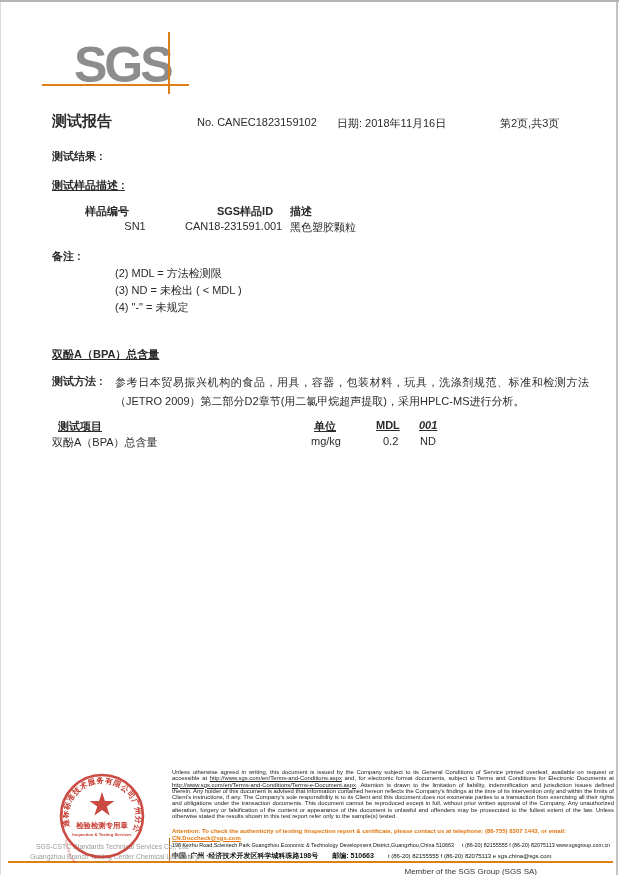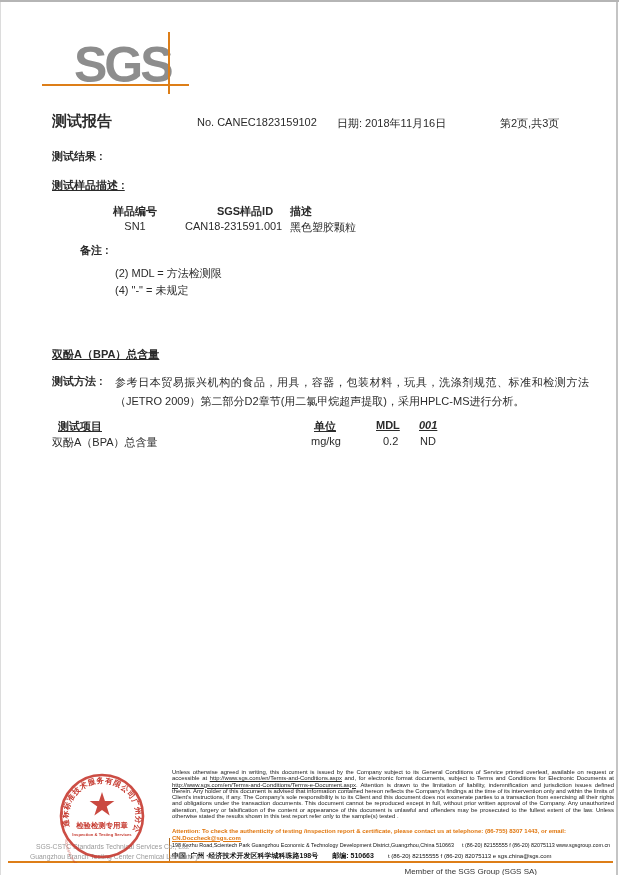--- a/index.html
+++ b/index.html
@@ -18,27 +18,27 @@
   
   .doc-title{left:52px;top:110px;font-size:15px;font-weight:700;}
   .report-no{left:197px;top:114px;font-size:11px;}
   .report-date{left:337px;top:114px;font-size:11px;}
   .report-pages{left:489px;top:114px;font-size:11px;margin-left:11px;}
   
   .lbl{font-size:11px;font-weight:700;}
   .results-label{left:52px;top:147px;}
   .sample-desc-label{left:52px;top:176px;text-decoration:underline;}
   
-  .st-h1{left:85px;top:202px;width:100px;text-align:center;font-size:11px;font-weight:700;}
+  .st-h1{left:85px;top:202px;width:100px;font-size:11px;font-weight:700;}
   .st-h2{left:185px;top:202px;width:120px;text-align:center;font-size:11px;font-weight:700;}
   .st-h3{left:290px;top:202px;font-size:11px;font-weight:700;text-align:center;}
   .st-c1{left:85px;top:218px;width:100px;text-align:center;font-size:11px;}
   .st-c2{left:185px;top:218px;width:120px;text-align:left;font-size:11px;}
   .st-c3{left:290px;top:218px;font-size:11px;}
-  .remarks-label{left:52px;top:241px;margin-left:28px;}
+  .remarks-label{left:52px;top:247px;}
   .remarks{left:115px;top:263px;font-size:11px;line-height:17px;}
   .bpa-heading{left:52px;top:345px;font-size:11px;font-weight:700;text-decoration:underline;}
   .method-label{left:52px;top:372px;}
   .method-text{left:115px;top:371px;width:474px;font-size:11px;line-height:19px;text-align:justify;}
   
   .rt-h{font-size:11px;font-weight:700;text-decoration:underline;text-align:right;}
   .rt-item-h{left:58px;top:417px;}
   .rt-unit-h{left:314px;top:417px;}
   .rt-mdl-h{left:376px;top:417px;}
   .rt-sample-h{left:419px;top:417px;font-style:italic;}
@@ -86,20 +86,21 @@
   <div class="abs st-h1">样品编号</div>
   <div class="abs st-h2">SGS样品ID</div>
   <div class="abs st-h3">描述</div>
   <div class="abs st-c1">SN1</div>
   <div class="abs st-c2">CAN18-231591.001</div>
   <div class="abs st-c3">黑色塑胶颗粒</div>
 
   <div class="abs lbl remarks-label">备注 :</div>
   <div class="abs remarks">
     <div>(2) MDL = 方法检测限</div>
+    <div>(3) ND = 未检出 ( &lt; MDL )</div>
     <div>(4) "-" = 未规定</div>
   </div>
 
   <div class="abs bpa-heading">双酚A（BPA）总含量</div>
   <div class="abs lbl method-label">测试方法 :</div>
   <div class="abs method-text">参考日本贸易振兴机构的食品，用具，容器，包装材料，玩具，洗涤剂规范、标准和检测方法（JETRO 2009）第二部分D2章节(用二氯甲烷超声提取)，采用HPLC-MS进行分析。</div>
 
   <div class="abs rt-h rt-item-h">测试项目</div>
   <div class="abs rt-h rt-unit-h">单位</div>
   <div class="abs rt-h rt-mdl-h">MDL</div>

